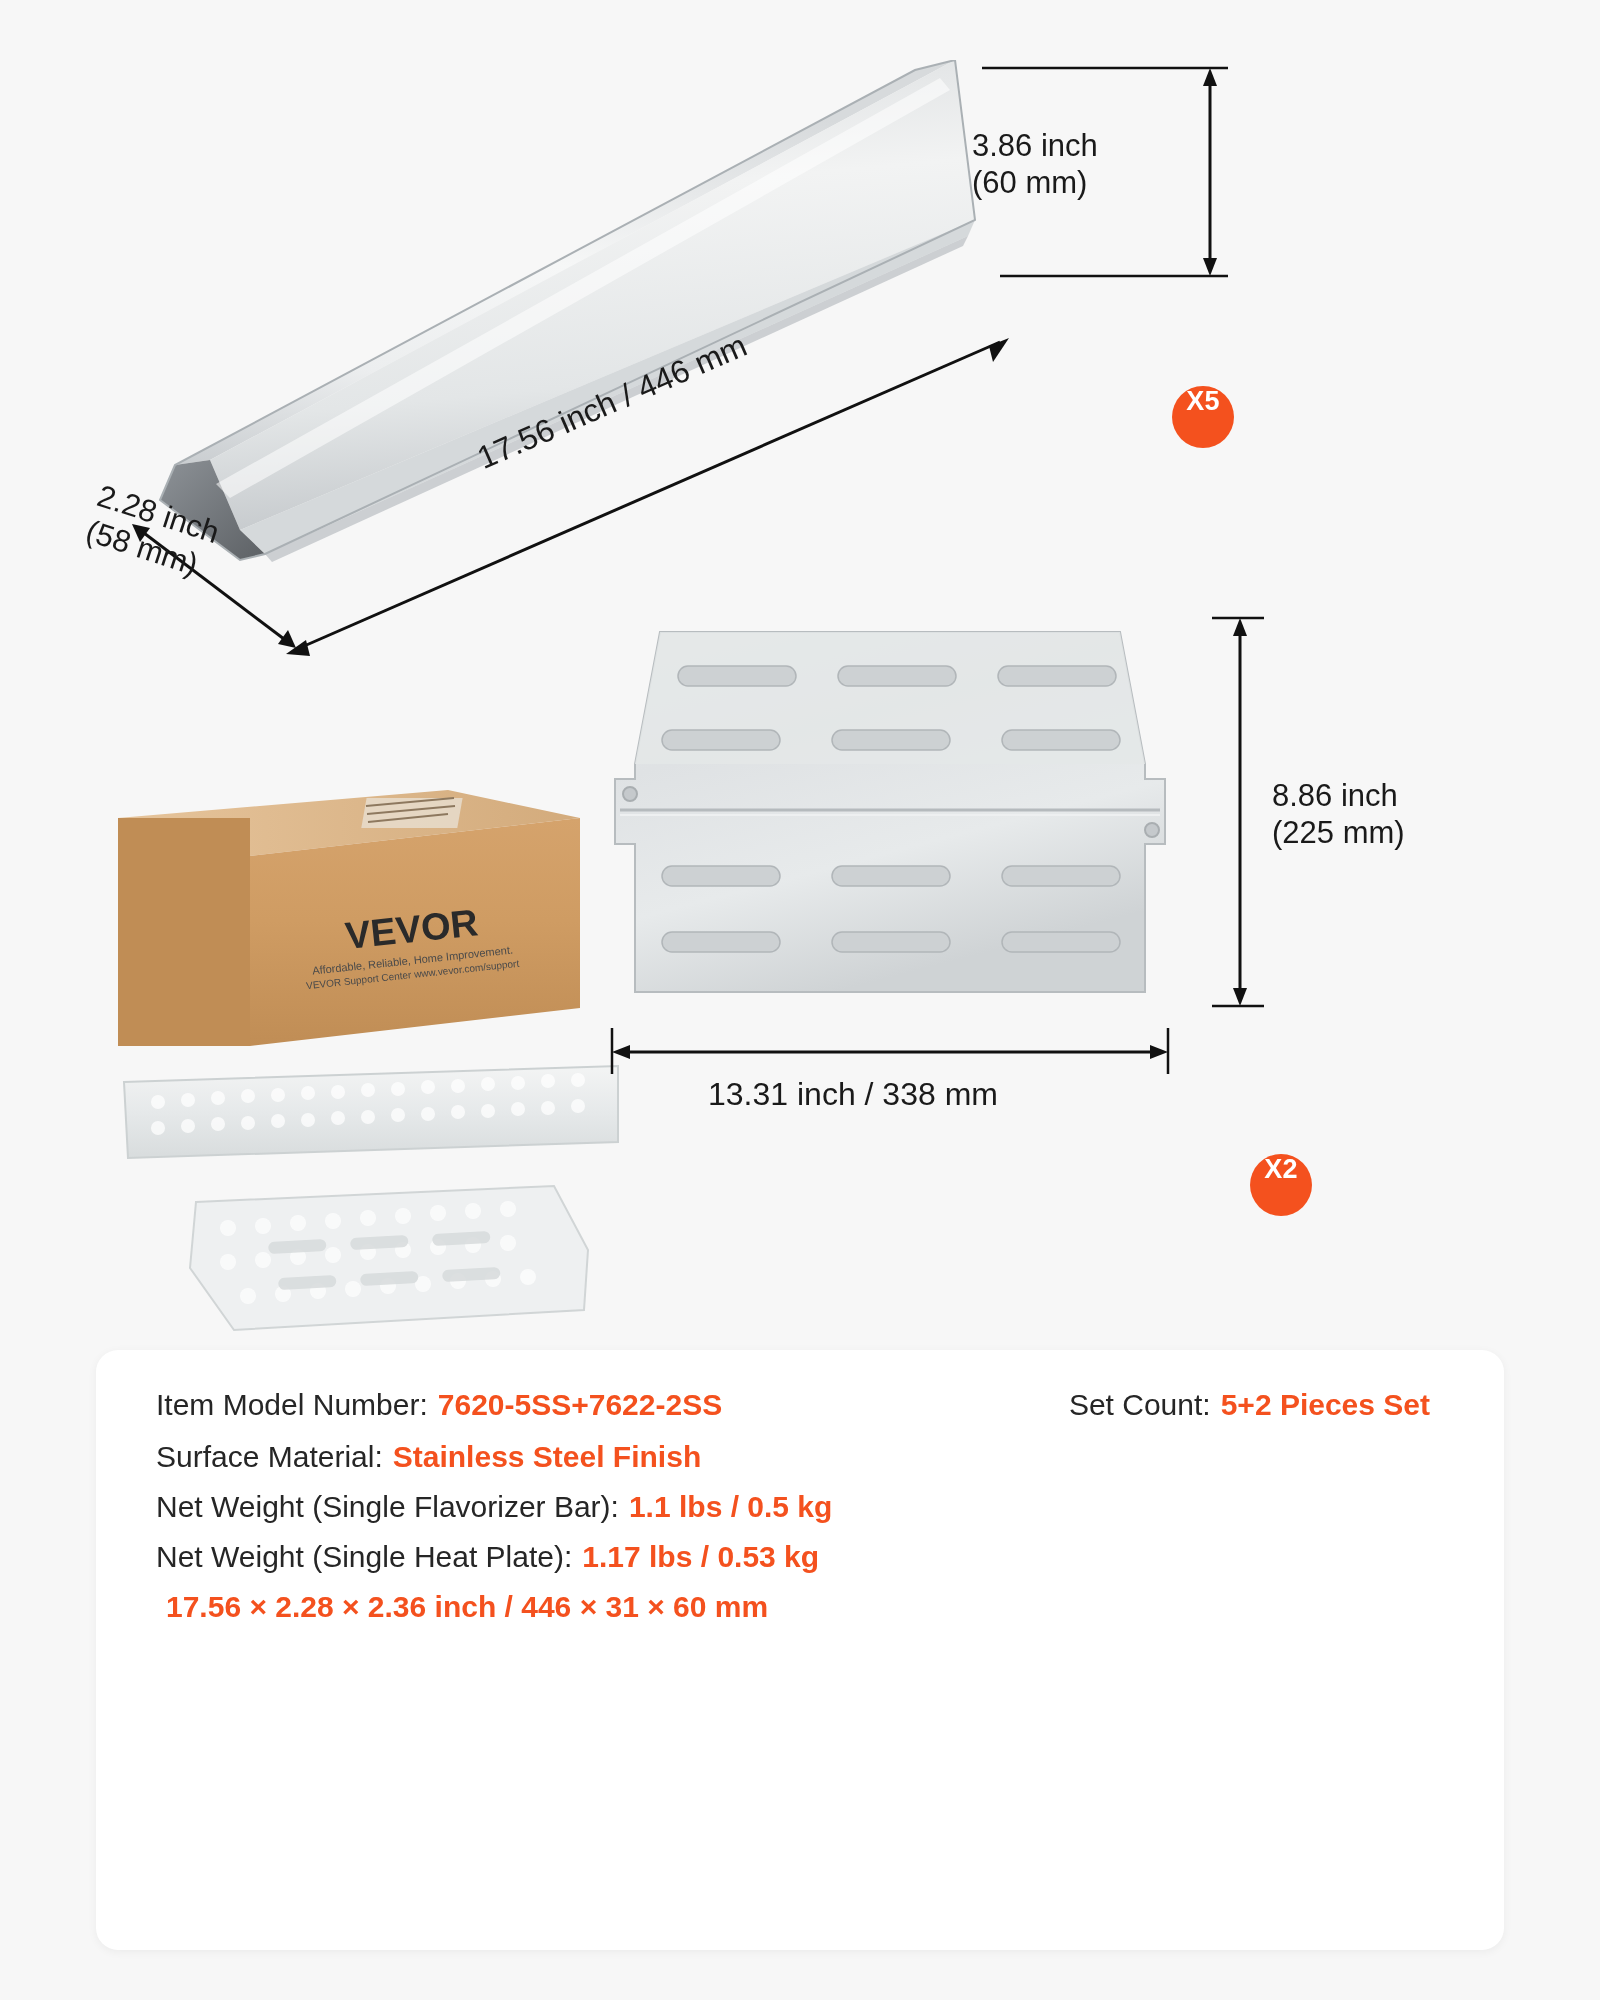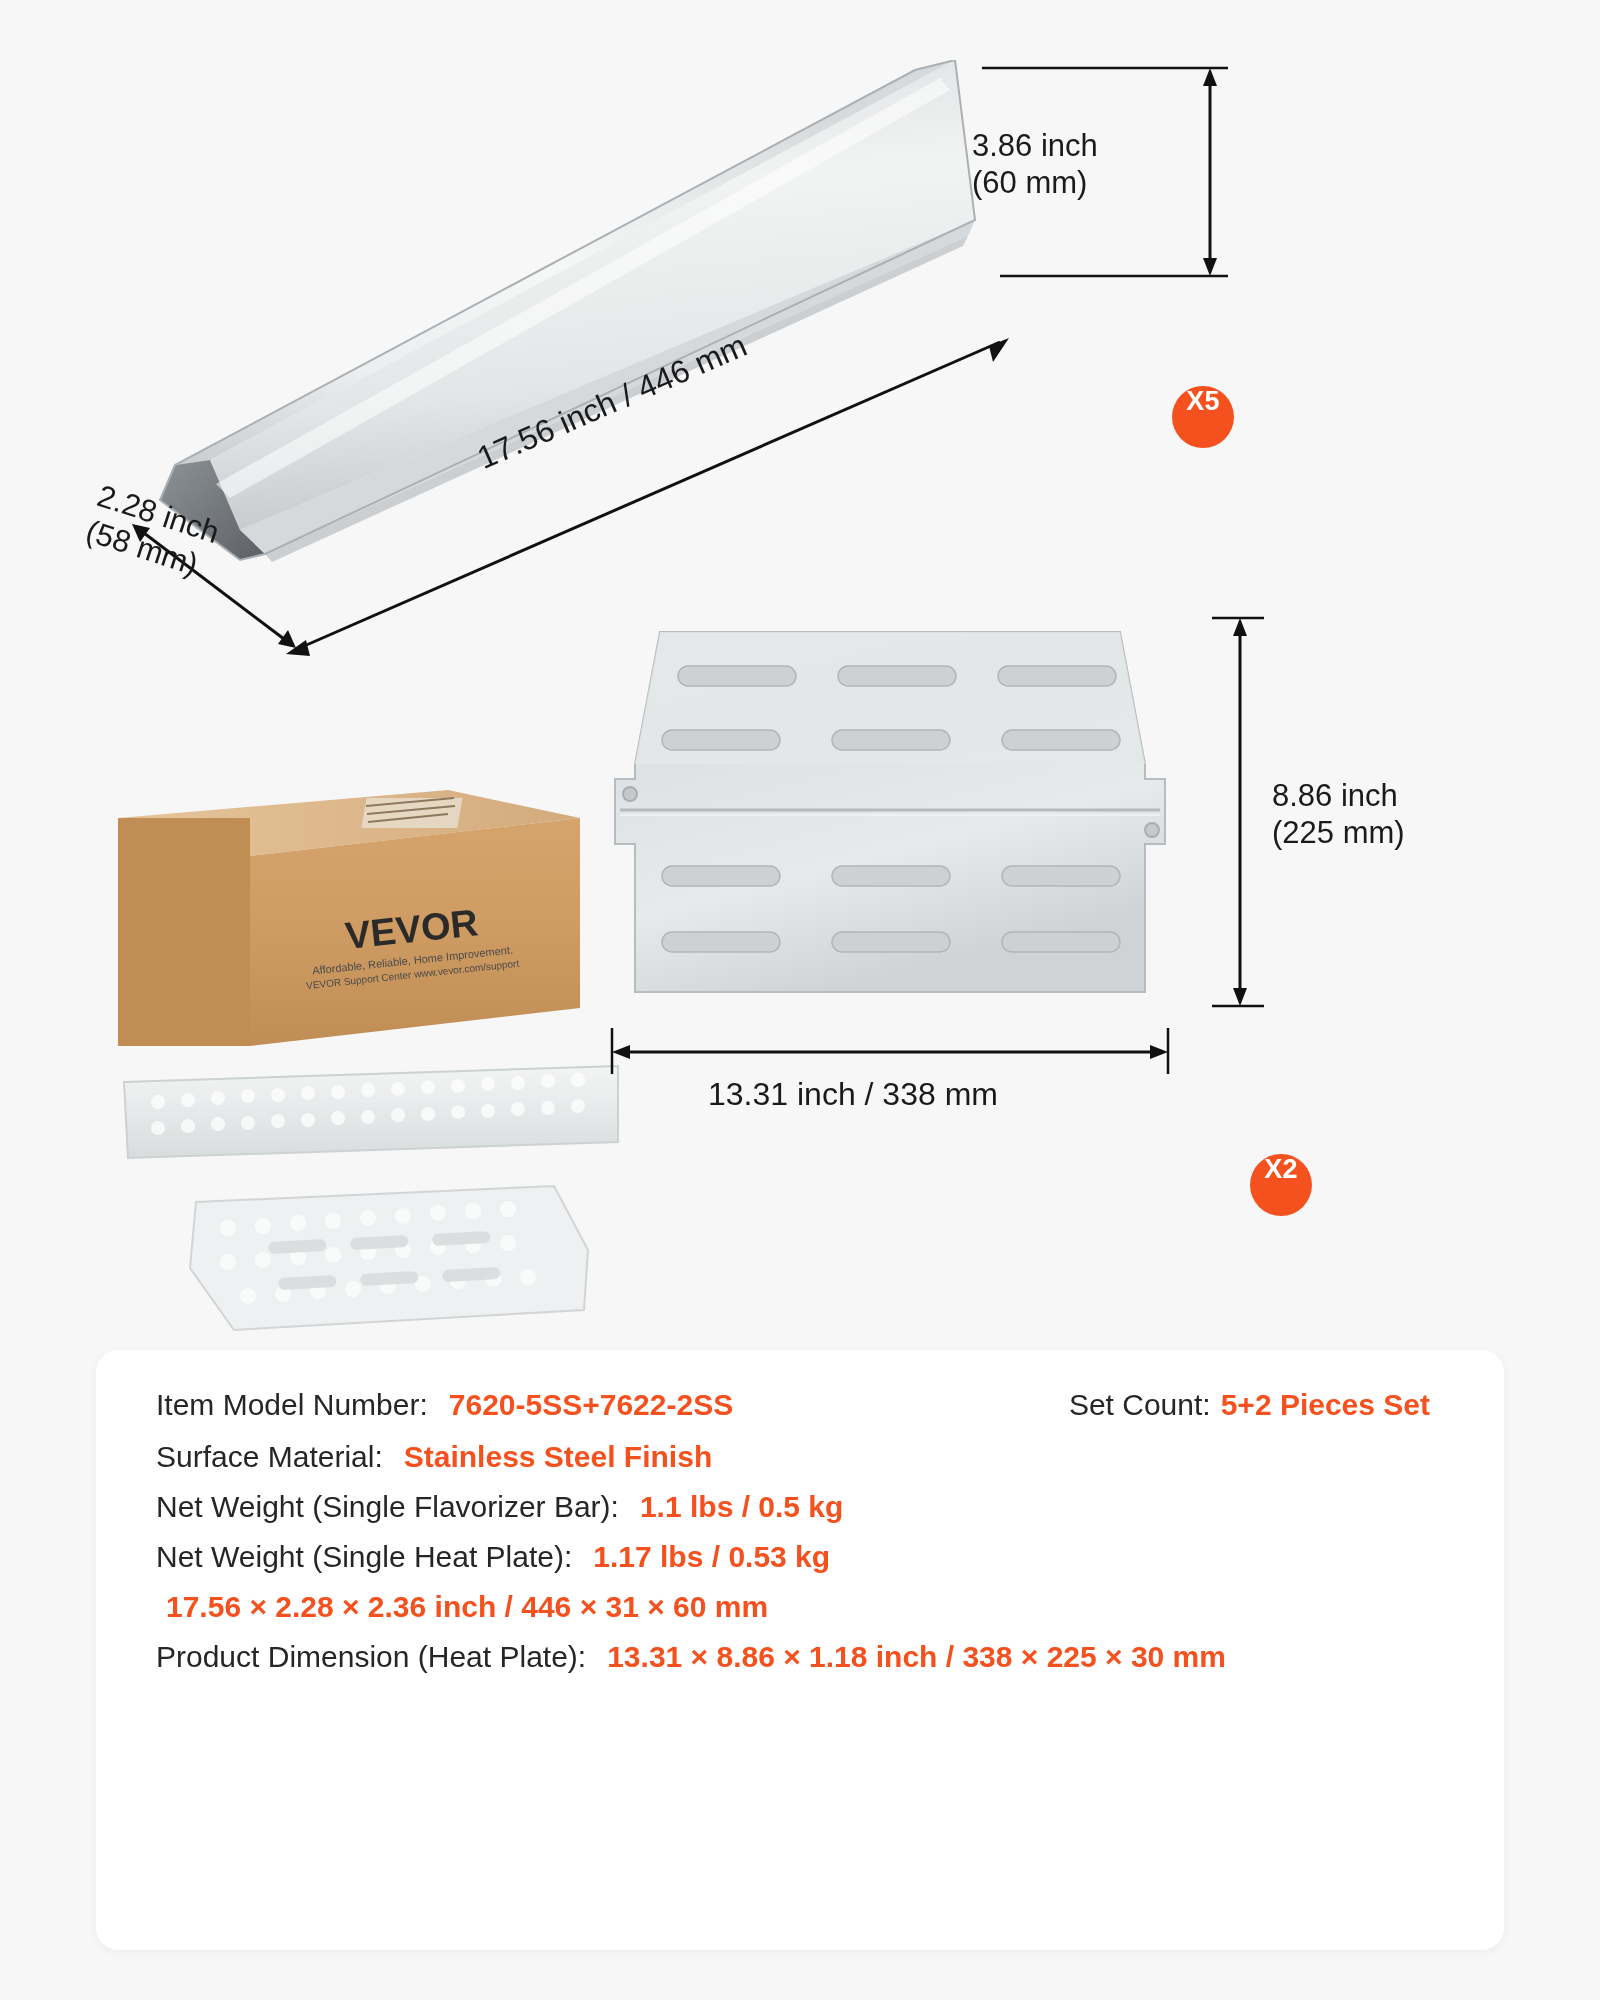--- a/index.html
+++ b/index.html
@@ -49,21 +49,20 @@
     background:#fff;border-radius:22px;
     box-shadow:0 2px 10px rgba(0,0,0,.05);
     padding:38px 60px 0 60px;
     box-sizing:border-box;
   }
   .spec-row{
     display:flex;align-items:baseline;
     margin-bottom:16px;
     font-size:30px;
     color:#1a1a1a;
-    gap:11px;
   }
   .spec-label{color:#262626;font-weight:400;}
   .spec-val{color:#f4511e;font-weight:700;margin-left:10px;}
   .right-group{margin-left:auto;display:flex;align-items:baseline;padding-right:14px;}
   .top-row{margin-bottom:18px;}
 </style>
 </head>
 <body>
 
 <div class="stage">
@@ -339,20 +338,16 @@
     <div class="spec-row">
       <span class="spec-label">Net Weight (Single Heat Plate):</span>
       <span class="spec-val">1.17 lbs / 0.53 kg</span>
     </div>
 
 
     <div class="spec-row">
       <span class="spec-val">17.56 × 2.28 × 2.36 inch  / 446 × 31 × 60 mm</span>
     </div>
 
-    <div class="spec-row">
-      <span class="spec-label">Product Dimension (Heat Plate):</span>
-      <span class="spec-val">13.31 × 8.86 × 1.18 inch  / 338 × 225 × 30 mm</span>
-    </div>
 
 
   </div>
 </div>
 
 </body></html>

